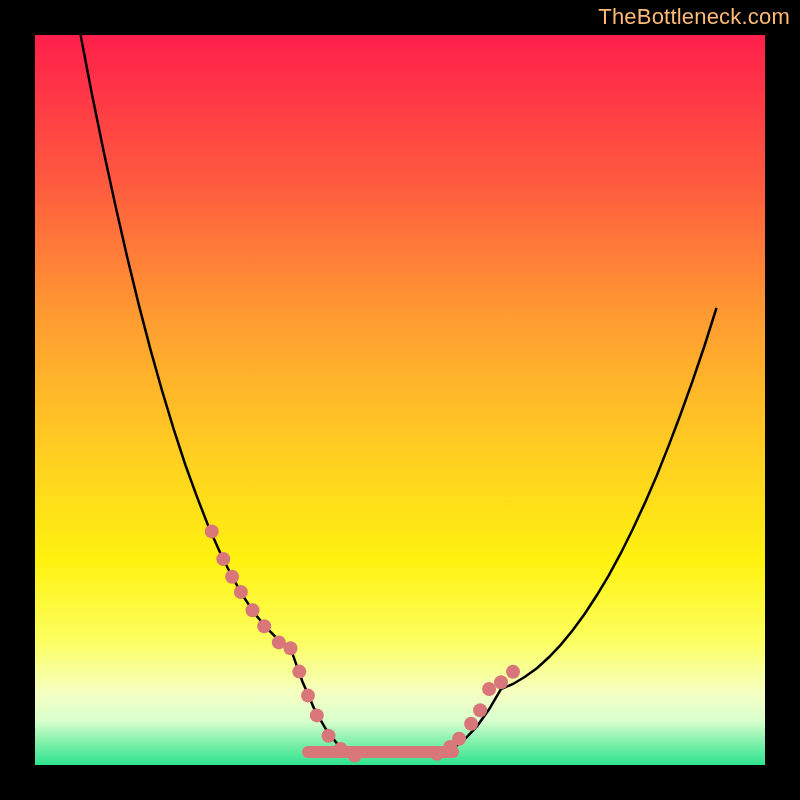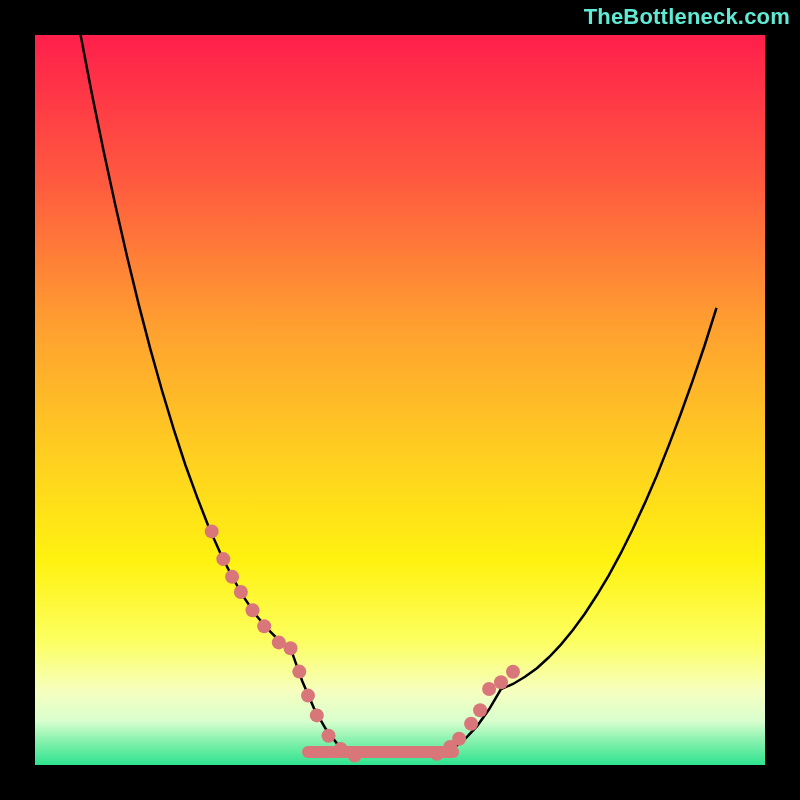--- a/index.html
+++ b/index.html
@@ -14,23 +14,23 @@
   .frame {
     position: relative;
     width: 800px;
     height: 800px;
     background: #000;
   }
   .watermark {
     position: absolute;
     top: 4px;
     right: 10px;
-    color: #5eead4;
+    color: #fdba74;
     font-size: 22px;
-    font-weight: 700;
+    font-weight: 400;
     letter-spacing: 0.2px;
     z-index: 20;
   }
   .plot {
     position: absolute;
     left: 35px;
     top: 35px;
     width: 730px;
     height: 730px;
     overflow: hidden;

